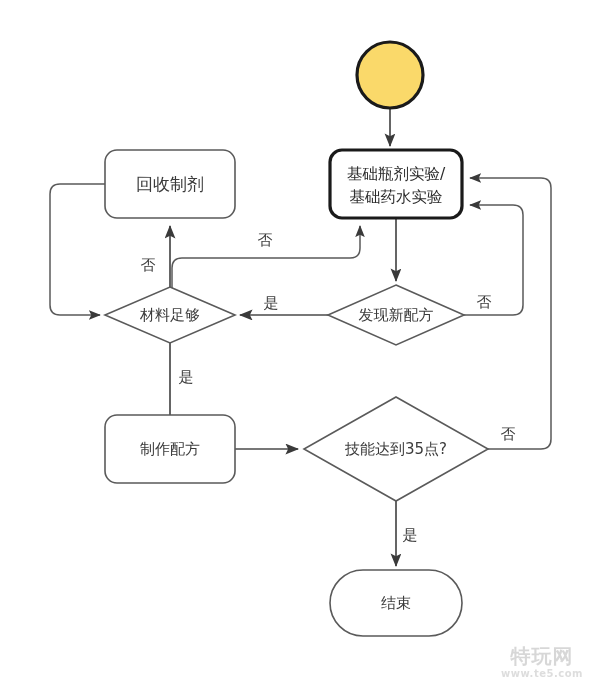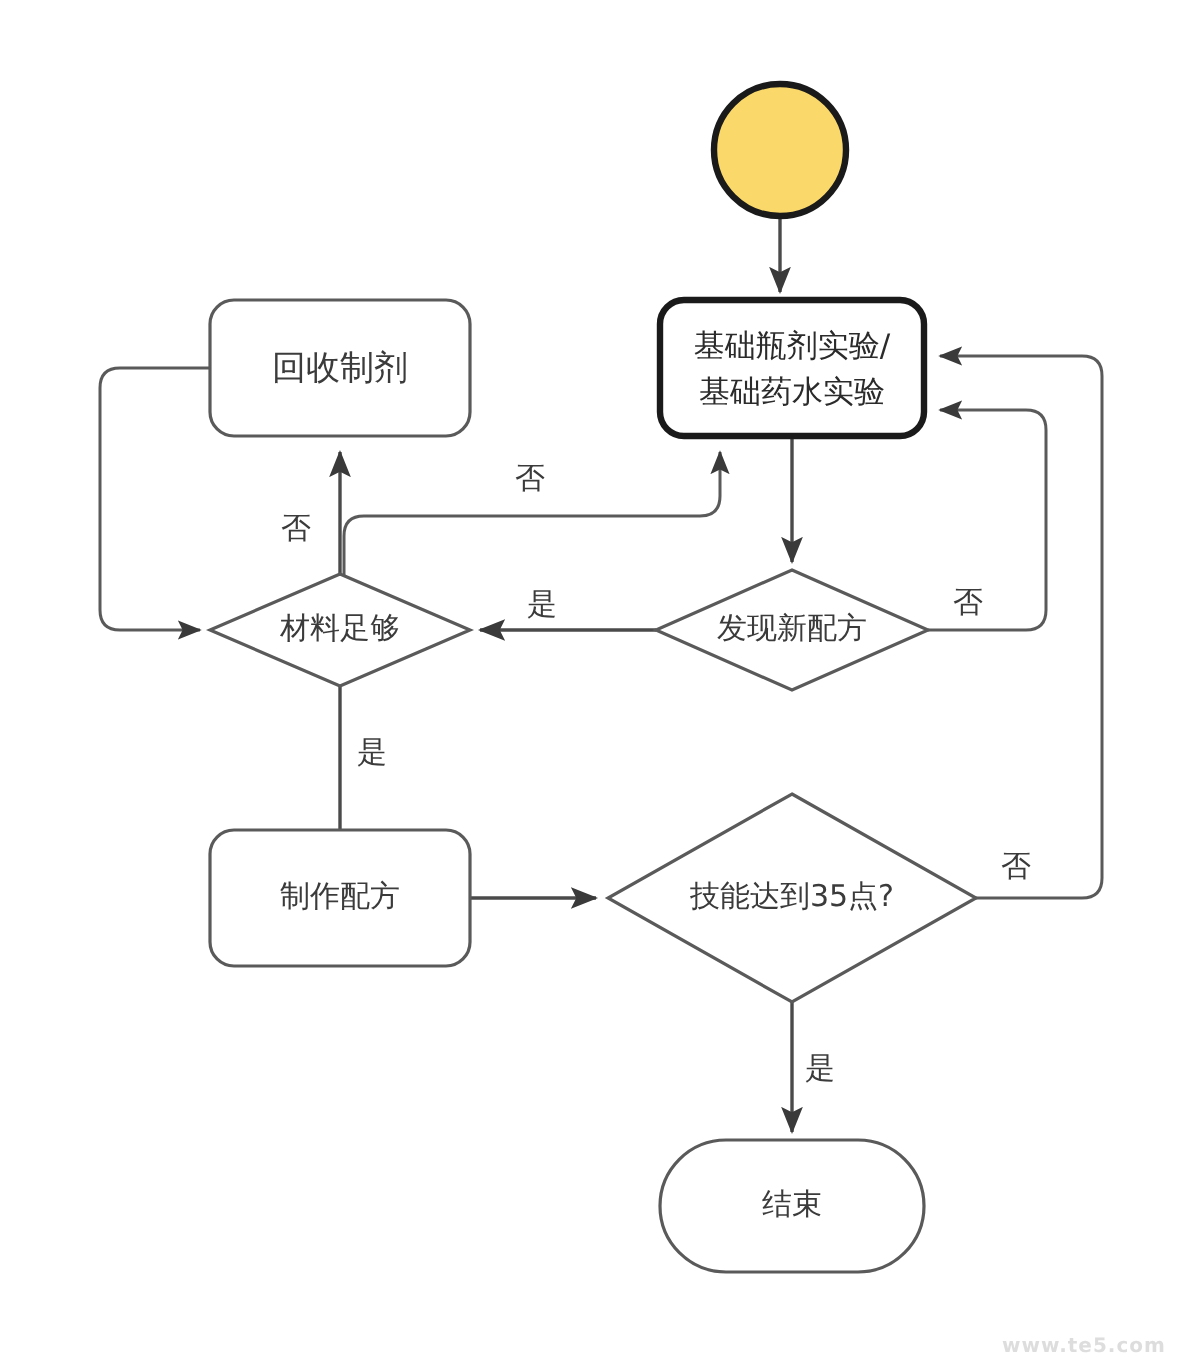--- a/index.html
+++ b/index.html
@@ -168,15 +168,16 @@
       <text class="edge-label" x="484" y="302">否</text>
       <text class="edge-label" x="148" y="265">否</text>
       <text class="edge-label" x="265" y="240">否</text>
       <text class="edge-label" x="186" y="377">是</text>
       <text class="edge-label" x="508" y="434">否</text>
       <text class="edge-label" x="410" y="535">是</text>
     </g>
   </svg>
 
   <div class="watermark-wrap">
+    <div class="watermark-main">特玩网</div>
     <div class="watermark-sub">www.te5.com</div>
   </div>
 </div>
 
 </body></html>

